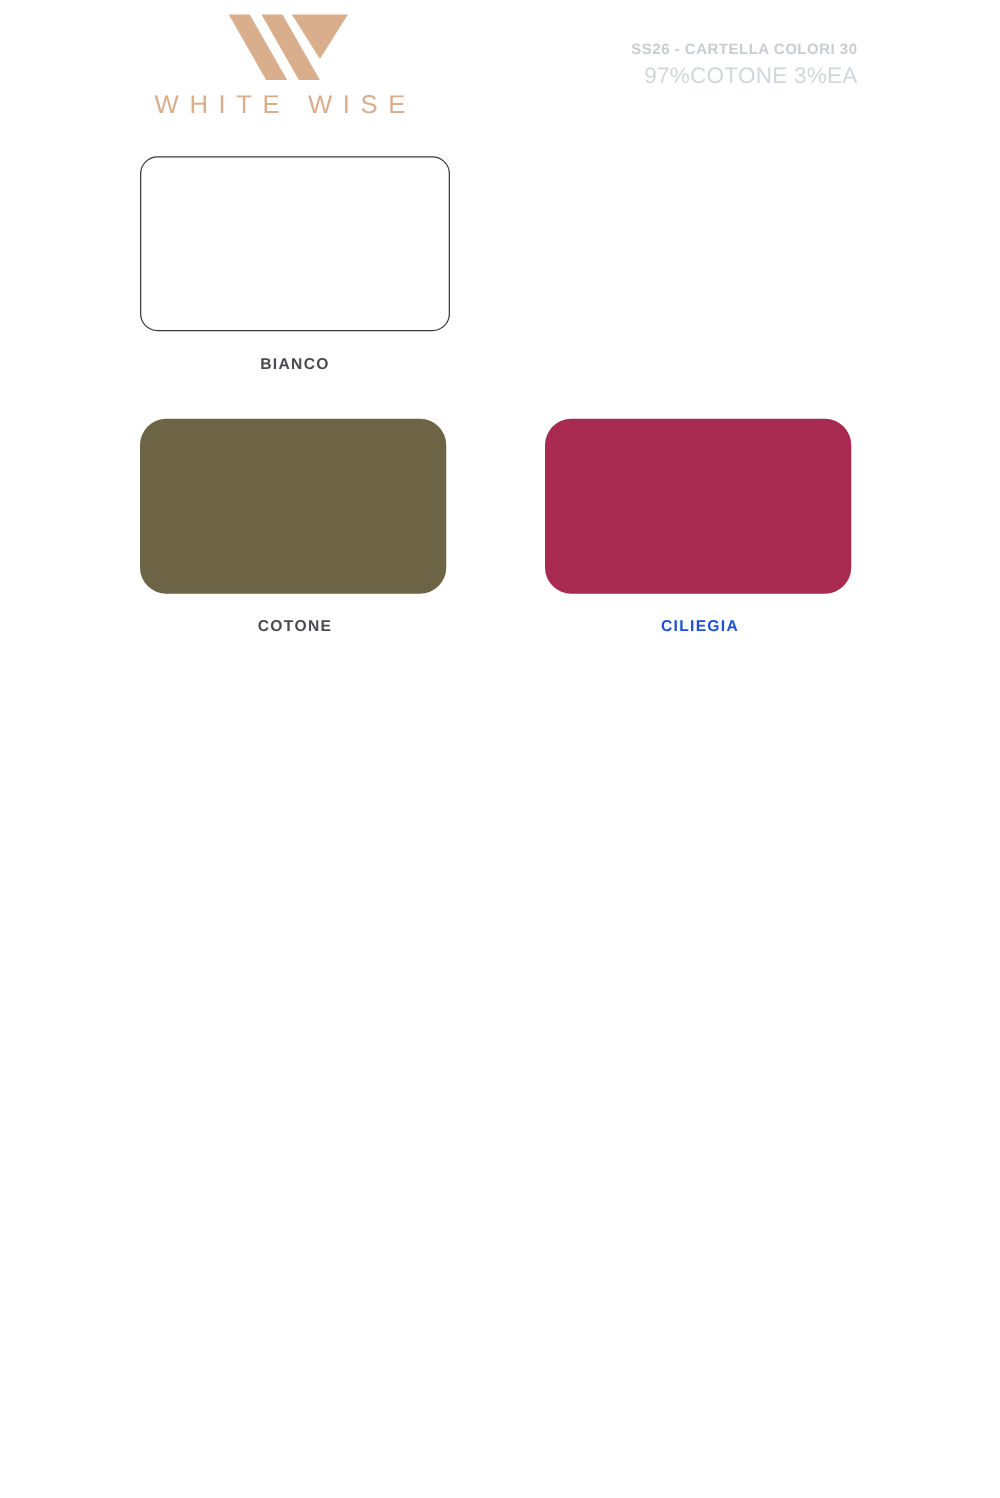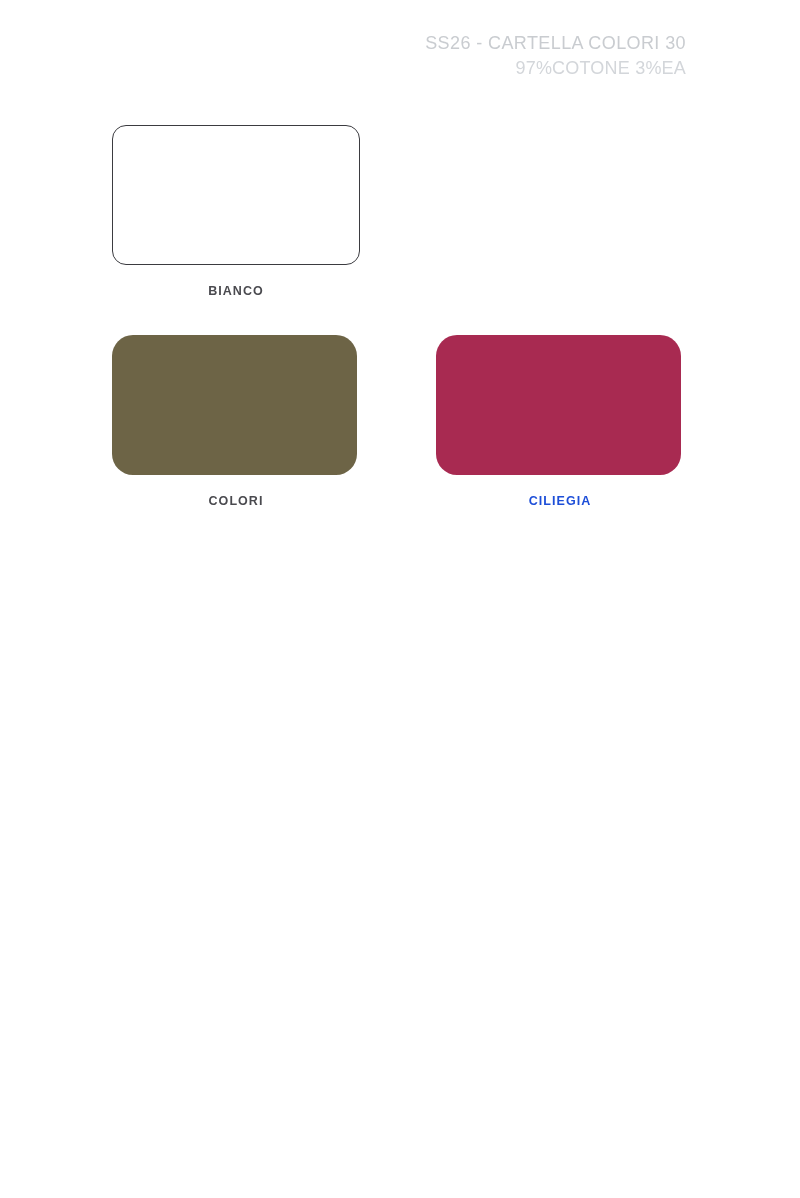--- a/index.html
+++ b/index.html
@@ -51,22 +51,22 @@
 
   .doc-meta {
     position: absolute;
     right: 114px;
     top: 32px;
     text-align: right;
     line-height: 1.32;
   }
 
   .doc-meta-title {
-    font-size: 18px;
-    font-weight: normal;
+    font-size: 12px;
+    font-weight: bold;
     color: #c9ccd0;
     letter-spacing: 0.4px;
     white-space: nowrap;
   }
 
   .doc-meta-sub {
     font-size: 18px;
     font-weight: 400;
     color: #d3d6da;
     letter-spacing: 0.2px;
@@ -127,20 +127,31 @@
   .row-2 .col-right .swatch-chip,
   .row-3 .col-right .swatch-chip {
     width: 245px;
   }
 </style>
 </head>
 <body>
 
 <div class="header">
 
+  <div class="brand">
+    <svg class="brand-mark" viewBox="0 0 120 62">
+
+      <polygon points="16,6 34,6 66,62 48,62" fill="#d9ae8c"></polygon>
+
+      <polygon points="44,6 62,6 94,62 76,62" fill="#d9ae8c"></polygon>
+
+      <polygon points="70,6 118,6 94,44" fill="#d9ae8c"></polygon>
+    </svg>
+    <span class="brand-wordmark" style="color: rgb(217, 174, 140);">WHITE WISE</span>
+  </div>
 
   <div class="doc-meta">
     <div class="doc-meta-title" style="color: rgb(201, 204, 208);">SS26 - CARTELLA COLORI 30</div>
     <div class="doc-meta-sub" style="color: rgb(211, 214, 218);">97%COTONE 3%EA</div>
   </div>
 
 </div>
 
 <div class="swatch-grid">
 
@@ -148,21 +159,21 @@
     <div class="swatch-cell col-left">
       <div class="swatch-chip outlined" style="background-color: rgb(255, 255, 255);"></div>
       <div class="swatch-label" style="color: rgb(74, 74, 79);">BIANCO</div>
     </div>
   </div>
 
 
   <div class="swatch-row row-3">
     <div class="swatch-cell col-left">
       <div class="swatch-chip" style="background-color: rgb(109, 100, 70);"></div>
-      <div class="swatch-label" style="color: rgb(74, 74, 79);">COLORI</div>
+      <div class="swatch-label" style="color: rgb(74, 74, 79);">COTONE</div>
     </div>
     <div class="swatch-cell col-right">
       <div class="swatch-chip" style="background-color: rgb(168, 42, 81);"></div>
       <div class="swatch-label" style="color: #1d4ed8;">CILIEGIA</div>
     </div>
   </div>
 
 </div>
 
 </body></html>

